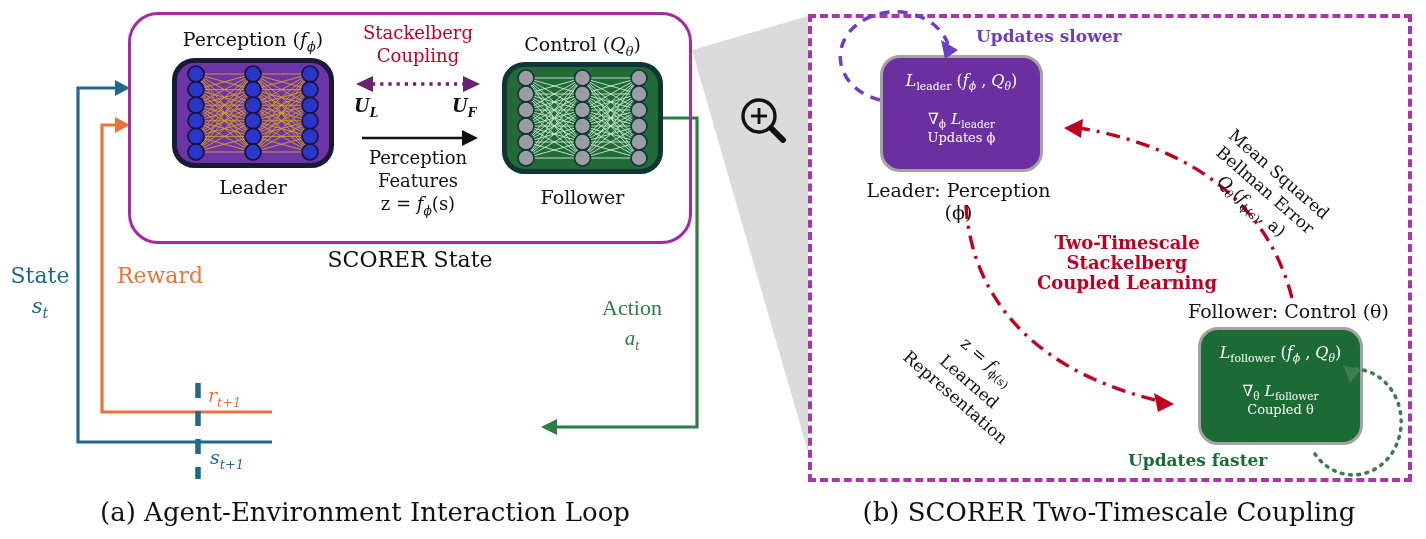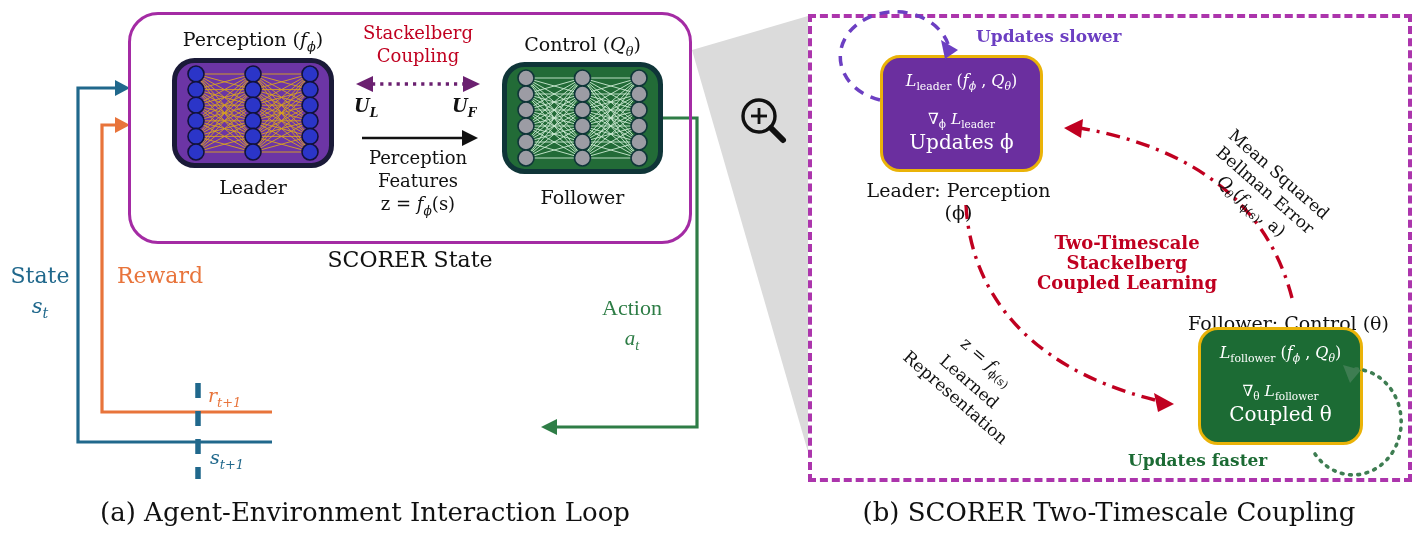--- a/index.html
+++ b/index.html
@@ -41,24 +41,24 @@
   .stk{font-size:18px;font-weight:normal;line-height:23px;}
   .usym{font-size:18px;font-weight:bold;font-style:italic;}
   .features{font-size:18px;line-height:23px;}
   .scorer{font-size:22px;}
   .io-label{font-size:22px;line-height:30px;}
   .io-sym{font-size:21px;font-style:italic;}
   .next-sym{font-size:19px;font-style:italic;}
   .caption{font-size:26px;}
   .upd{font-size:17px;font-weight:bold;}
   .node-caption{font-size:19px;}
-  .agentb{border:3px solid #eab308;border-radius:20px;color:#fff;text-align:center;padding-top:13px;}
+  .agentb{border:3px solid #a3a3a3;border-radius:20px;color:#fff;text-align:center;padding-top:13px;}
   .agentb .l1{font-size:16px;}
   .agentb .l2{font-size:15.5px;margin-top:17px;}
-  .agentb .l3{font-size:20px;}
+  .agentb .l3{font-size:13px;}
   .leaderb{left:880px;top:55px;width:163px;height:117px;background:var(--leader-purple);}
   .followerb{left:1198px;top:327px;width:165px;height:118px;background:var(--follower-green);}
   .center-red{font-size:18px;font-weight:bold;line-height:20px;}
   .rot{font-size:17px;line-height:21px;transform:rotate(41deg);}
 </style>
 </head>
 <body>
 
 <div class="stage">
 
@@ -332,21 +332,21 @@
   <div class="abs ctr node-caption" style="left:856px;top:179px;width:205px;">Leader: Perception (ϕ)</div>
 
   <div class="abs ctr center-red c-red" style="left:1012px;top:233px;width:230px;">
     <div>Two-Timescale Stackelberg</div>
     <div>Coupled Learning</div>
   </div>
 
   <div class="abs ctr rot" style="left:1163px;top:158px;width:200px;">Mean Squared<br>Bellman Error<br><i>Q<sub>θ</sub></i>(<i>f</i><sub>ϕ(s)</sub>, a)</div>
   <div class="abs ctr rot" style="left:886px;top:345px;width:170px;">z = <i>f</i><sub>ϕ(s)</sub><br>Learned<br>Representation</div>
 
-  <div class="abs ctr node-caption" style="left:1186px;top:312px;width:205px;">Follower: Control (θ)</div>
+  <div class="abs ctr node-caption" style="left:1186px;top:300px;width:205px;">Follower: Control (θ)</div>
   <div class="abs agentb followerb">
     <div class="l1"><i>L</i><sub>follower</sub> (<i>f<sub>ϕ</sub></i> , <i>Q<sub>θ</sub></i>)</div>
     <div class="l2">∇<sub>θ</sub> <i>L</i><sub>follower</sub></div>
     <div class="l3">Coupled θ</div>
   </div>
 
   <div class="abs upd c-ugreen" style="left:1128px;top:450px;">Updates faster</div>
 
   <div class="abs ctr caption" style="left:826px;top:497px;width:566px;">(b) SCORER  Two-Timescale Coupling</div>
 

